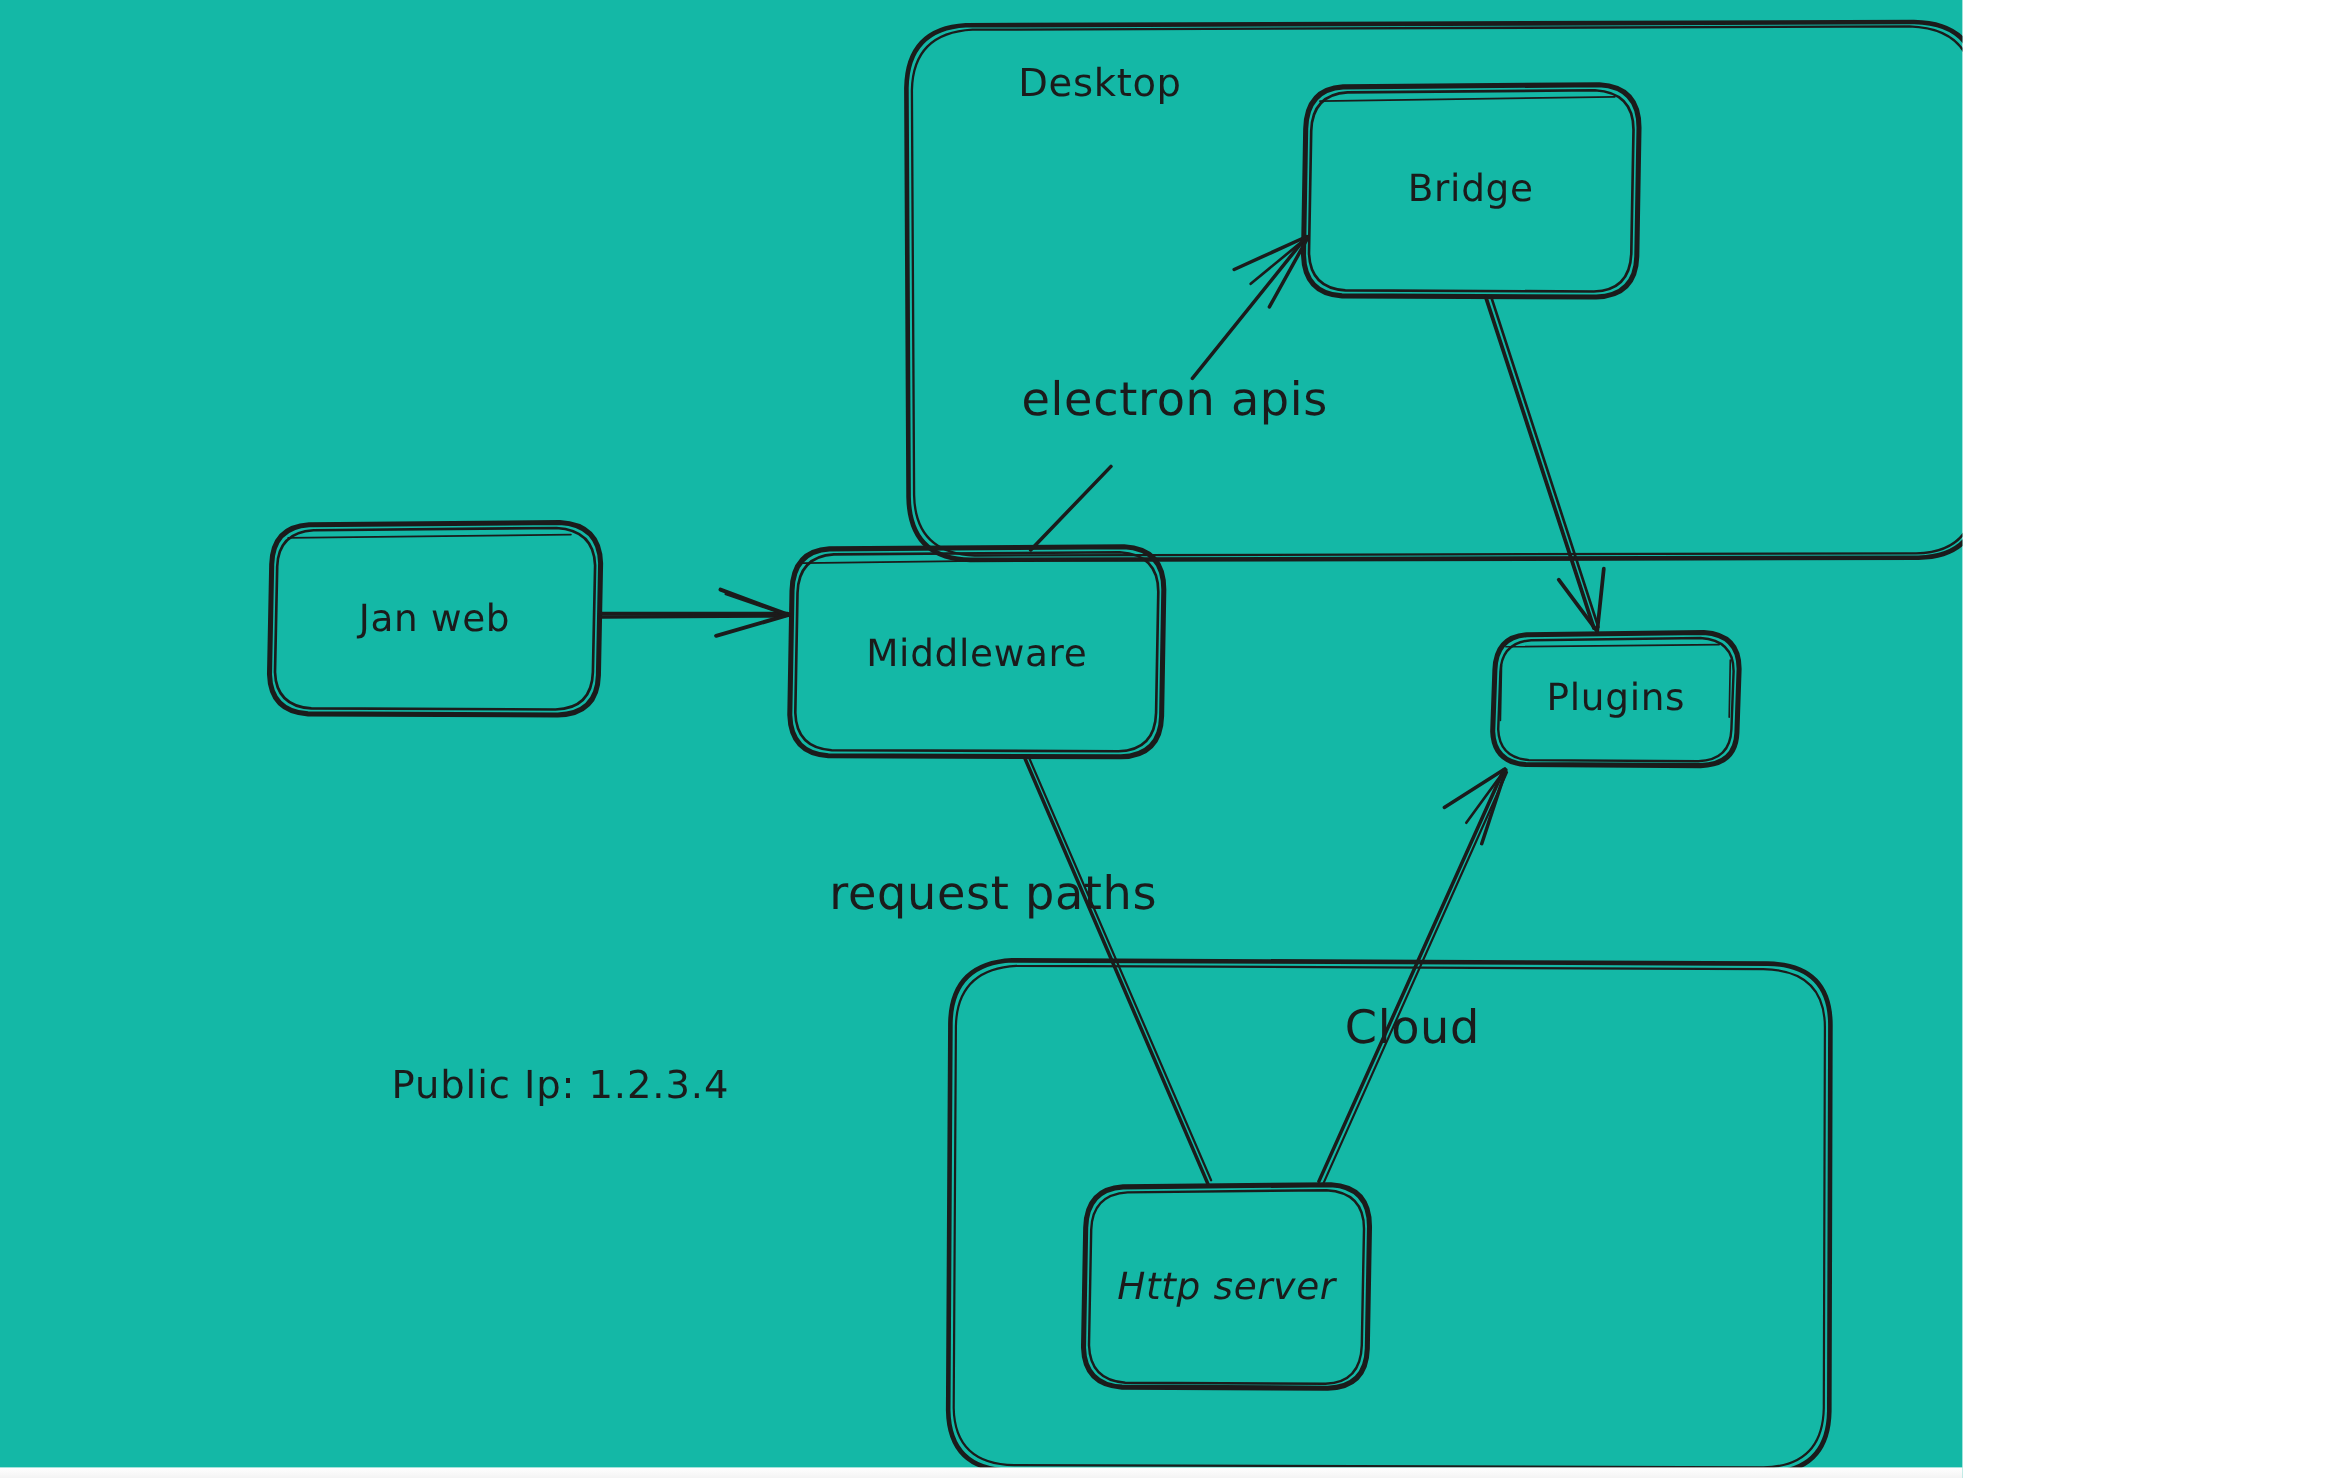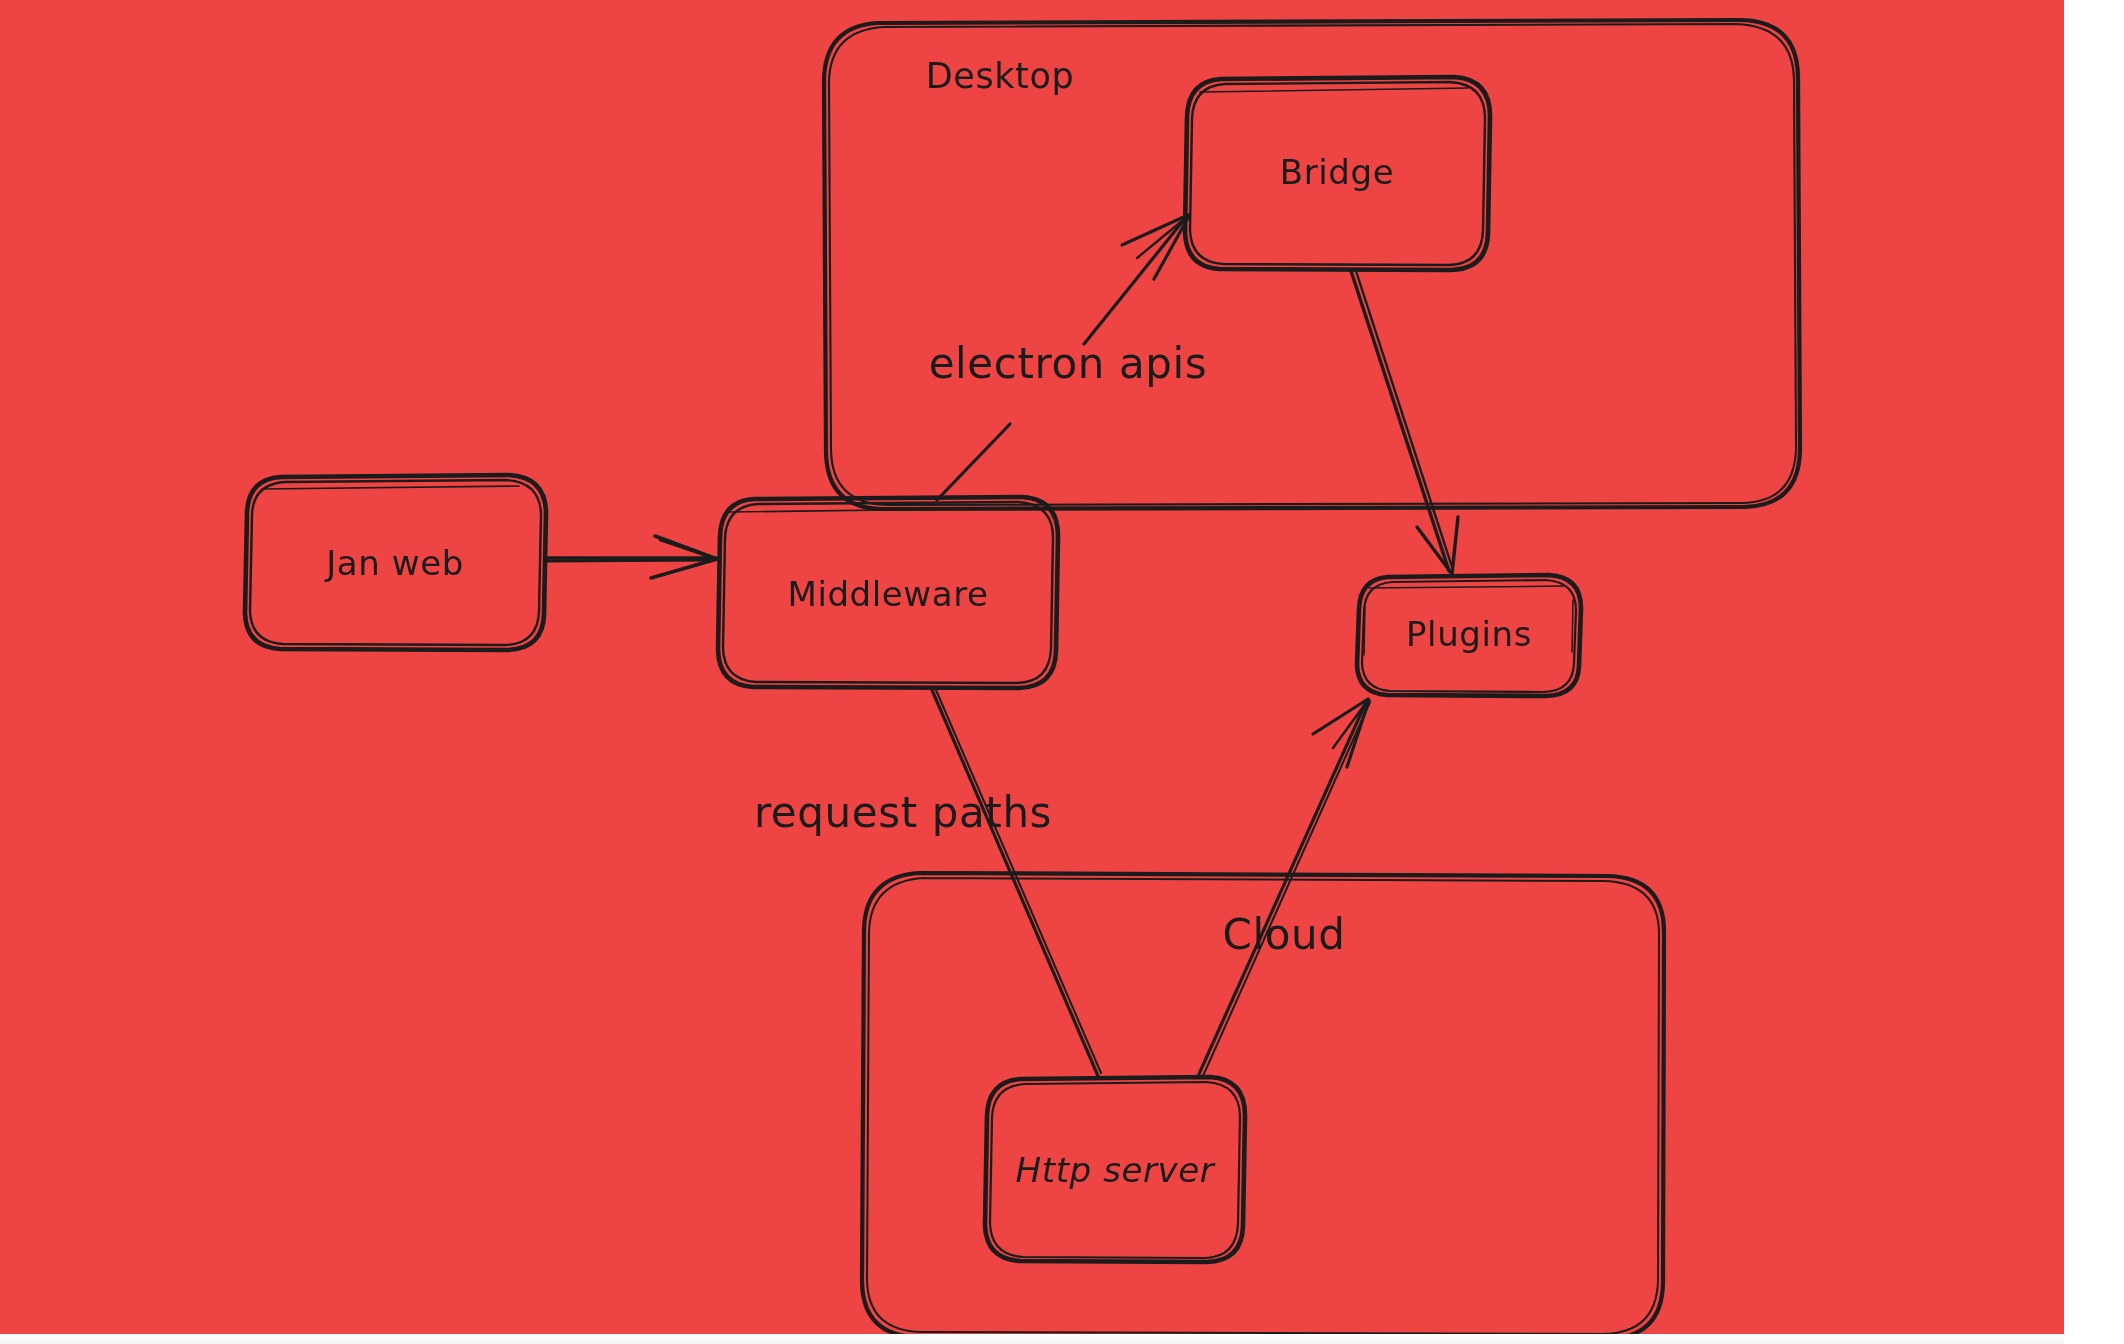--- a/index.html
+++ b/index.html
@@ -3,23 +3,23 @@
 <meta charset="utf-8">
 <title>Architecture Diagram</title>
 <style>
   html, body {
     margin: 0;
     padding: 0;
     background: #ffffff;
   }
   #canvas {
     position: relative;
-    width: 2064px;
+    width: 1784px;
     height: 1344px;
-    background: #ef4444;
+    background: #14b8a6;
     overflow: hidden;
     font-family: "DejaVu Sans", sans-serif;
   }
   #sketch {
     position: absolute;
     left: 0;
     top: 0;
     width: 2124px;
     height: 1344px;
   }
@@ -158,16 +158,17 @@
   <div class="node-label" style="left:395px; top:563px;">Jan web</div>
   <div class="node-label" style="left:888px; top:594px;">Middleware</div>
   <div class="node-label" style="left:1337px; top:172px;">Bridge</div>
   <div class="node-label" style="left:1469px; top:634px;text-align:center;">Plugins</div>
   <div class="node-label" style="left:1115px; top:1170px;font-style:italic;">Http server</div>
 
   <div class="edge-label" style="left:1068px; top:363px;">electron apis</div>
   <div class="edge-label" style="left:903px; top:812px;">request paths</div>
   <div class="edge-label" style="left:1284px; top:934px;">Cloud</div>
 
+  <div class="note-line" style="left:356px; top:967px;">Public Ip: 1.2.3.4</div>
 
   <div class="bottom-band"></div>
 
 </div>
 
 </body></html>

